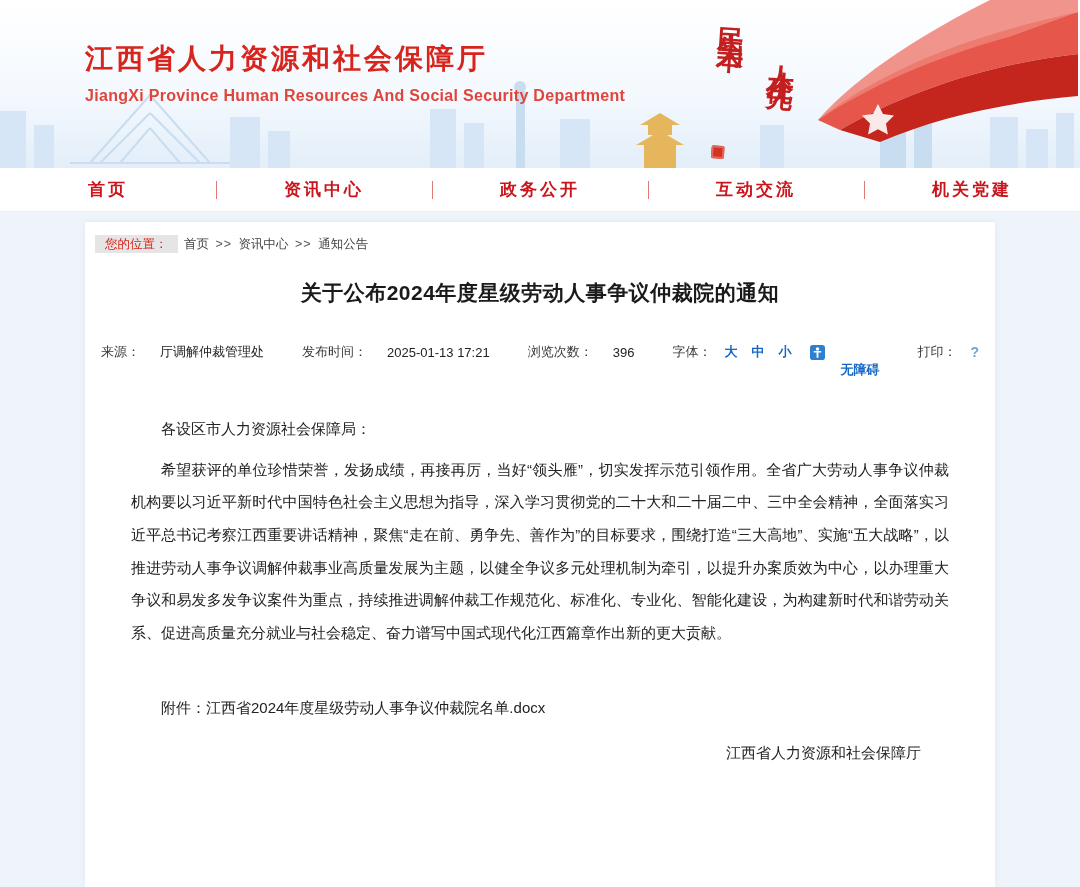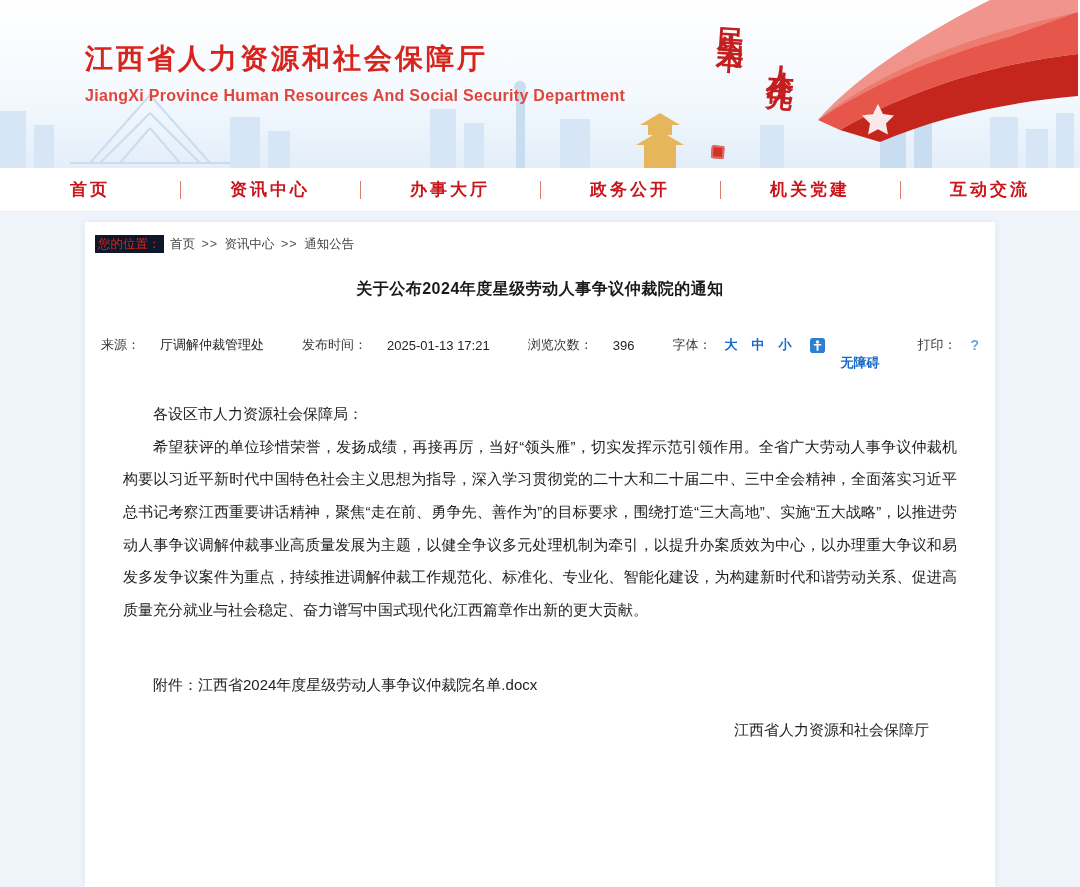--- a/index.html
+++ b/index.html
@@ -57,26 +57,26 @@
     background:#dd7a72;
   }
 
   
   .content { height:675px; padding-top:10px; }
   .panel {
     width:910px; height:665px; margin:0 auto; background:#ffffff;
     box-shadow:0 0 6px rgba(120,150,185,0.12);
   }
   .breadcrumb { padding:14px 10px 0 10px; font-size:12.5px; color:#555; }
-  .bc-prefix { color:#d7251d; background:#0f172a; padding:2px 3px; }
+  .bc-prefix { color:#d7251d; background:#e5e5e5; padding:2px 10px; }
   .bc-link { color:#444; text-decoration:none; margin:0 3px; cursor:pointer; }
   .bc-sep { color:#555; letter-spacing:1px; }
 
   .article-title {
-    margin:26px 40px 0; text-align:center; font-size:16px; font-weight:bold;
+    margin:26px 40px 0; text-align:center; font-size:21px; font-weight:bold;
     color:#1a1a1a; letter-spacing:0.5px;
   }
   .meta {
     margin-top:18px; text-align:center; font-size:13px; color:#3a3a3a;
     display:flex; align-items:center; justify-content:center; gap:12px;
   }
   .meta .lbl { color:#3a3a3a; }
   .meta .val { color:#222;margin-left:8px; }
   .m-gap { display:inline-block; width:14px; }
   .blue { color:#1668c7; font-weight:bold; cursor:pointer;margin-top:36px; }
@@ -84,21 +84,21 @@
   .acc-icon {
     display:inline-flex; width:15px; height:15px; margin:0 3px 0 6px;
     vertical-align:middle;
   }
   .print-q {
     color:#6aa5dd; font-weight:bold; font-size:14px; cursor:pointer; margin-left:2px;
   }
 
   .body { padding:26px 38px 0 38px; }
   .body p {
-    margin:0; font-size:15px; line-height:2.18; color:#222;
+    margin:8px; font-size:15px; line-height:2.18; color:#222;
     text-align:justify; text-indent:2em;
   }
   .attachment { margin-top:42px !important; text-align:center; }
   .attachment-link { color:#222; text-decoration:none; cursor:pointer; }
   .signature {
     margin-top:12px !important; text-align:right !important;
     text-indent:0 !important; padding-right:28px;
   }
 </style>
 </head>
@@ -155,24 +155,23 @@
       <path d="M10,120 C72,72 152,38 270,12 L270,54 C182,64 102,90 32,130 Z" fill="#e6564a"></path>
       <path d="M32,130 C102,90 182,64 270,54 L270,96 C202,102 132,116 72,142 Z" fill="#c4261d"></path>
       <path d="M10,120 C62,86 124,58 204,36 L270,12 L270,0 L182,0 C122,30 52,72 10,120 Z" fill="#ef8177" opacity="0.85"></path>
       <path d="M70 104 l5 10 11 1.6 -8 7.8 1.9 11 -9.9 -5.2 -9.9 5.2 1.9 -11 -8 -7.8 11 -1.6 z" fill="#ffffff" opacity="0.9"></path>
     </svg>
   </header>
 
   <nav class="nav">
     <a class="nav-item">首页</a>
     <a class="nav-item">资讯中心</a>
-    <a class="nav-item">办事大厅</a>
     <a class="nav-item">政务公开</a>
+    <a class="nav-item">互动交流</a>
     <a class="nav-item">机关党建</a>
-    <a class="nav-item">互动交流</a>
   </nav>
 
   <div class="content">
     <div class="panel">
 
       <div class="breadcrumb">
         <span class="bc-prefix">您的位置：</span>
         <a class="bc-link">首页</a>
         <span class="bc-sep">&gt;&gt;</span>
         <a class="bc-link">资讯中心</a>

